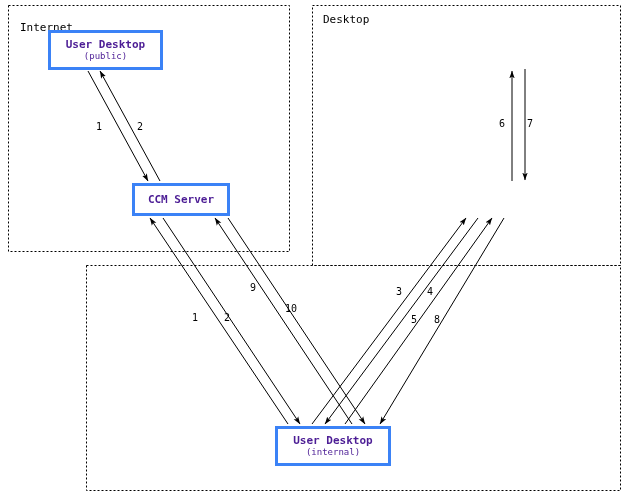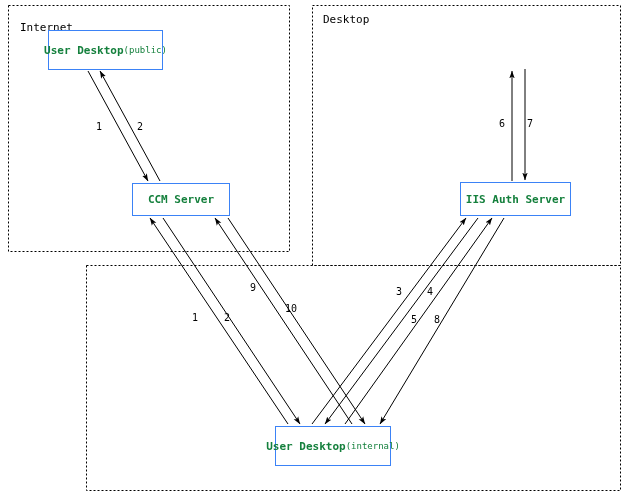--- a/index.html
+++ b/index.html
@@ -13,27 +13,28 @@
   svg#diagram{position:absolute;left:0;top:0;width:627px;height:497px;}
   .zone-label{
     position:absolute;
     font-family:"DejaVu Sans Mono", monospace;
     font-size:11px;
     color:#000000;
     white-space:nowrap;
   }
   .node{
     position:absolute;
-    border:1px solid #3b82f6;
+    border:3px solid #3b82f6;
     background:#ffffff;
     box-sizing:border-box;
     display:flex;
+    flex-direction:column;
     align-items:center;
     justify-content:center;
-    color:#15803d;
+    color:#4c1d95;
   }
   .node .title{
     font-family:"DejaVu Sans Mono", monospace;
     font-size:11px;
     font-weight:bold;
     letter-spacing:0px;
     white-space:nowrap;
     line-height:13px;
   }
   .node .sub{
@@ -97,23 +98,20 @@
   <div class="node" style="left:48px;top:30px;width:115px;height:40px;">
     <div class="title">User Desktop</div>
     <div class="sub">(public)</div>
   </div>
 
   <div class="node" style="left:132px;top:183px;width:98px;height:33px;">
     <div class="title">CCM Server</div>
   </div>
 
 
-  <div class="node" style="left:460px;top:182px;width:111px;height:34px;">
-    <div class="title">IIS Auth Server</div>
-  </div>
 
   <div class="node" style="left:275px;top:426px;width:116px;height:40px;">
     <div class="title">User Desktop</div>
     <div class="sub">(internal)</div>
   </div>
 
   <div class="flow-label" style="left:96px;top:121px;">1</div>
   <div class="flow-label" style="left:137px;top:121px;">2</div>
   <div class="flow-label" style="left:192px;top:312px;">1</div>
   <div class="flow-label" style="left:224px;top:312px;">2</div>

